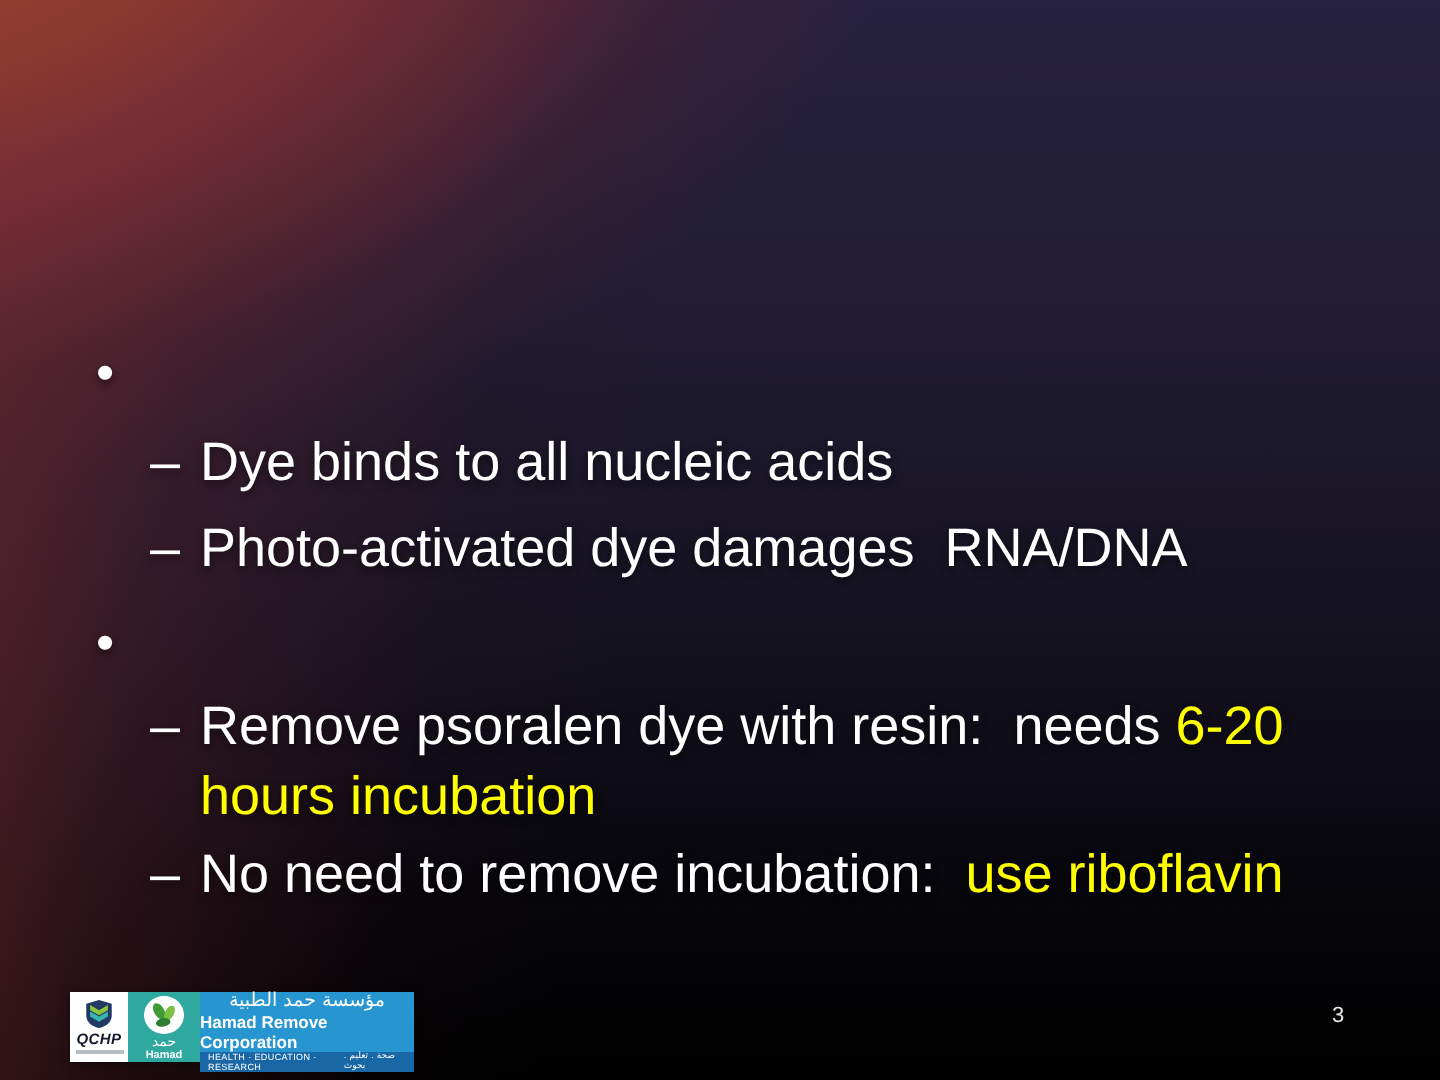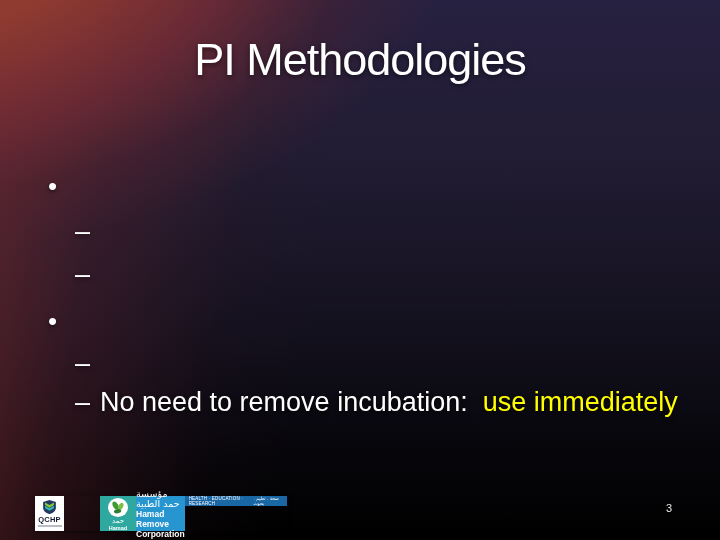--- a/index.html
+++ b/index.html
@@ -33,72 +33,75 @@
   .r2{margin-top:8px;}
   .r3{margin-top:8px;}
   .r4{margin-top:9px;}
   .r5{margin-top:5px;}
   .r6{margin-top:4px;}
   .hl{color:#ffff00;}
   
   .logobar{position:absolute;left:35px;top:496px;height:35px;display:flex;
     box-shadow:0 1px 4px rgba(0,0,0,0.5);}
   .qchp{width:29px;background:#fff;display:flex;flex-direction:column;
-    align-items:center;justify-content:center;gap:1px;}
+    align-items:center;justify-content:center;gap:1px;font-style:italic;}
   .qchp .label{font-size:7.5px;font-weight:bold;color:#15192e;letter-spacing:0.2px;}
   .qchp .subline{width:24px;height:2px;background:#b8bcc4;}
   .hamadbox{width:36px;background:#2fa8a0;display:flex;flex-direction:column;
-    align-items:center;justify-content:flex-start;padding-top:2px;box-sizing:border-box;margin-left:36px;}
+    align-items:center;justify-content:flex-start;padding-top:2px;box-sizing:border-box;}
   .hamadbox .circle{width:20px;height:20px;border-radius:50%;background:#fff;
     display:flex;align-items:center;justify-content:center;}
   .arabic{font-family:"DejaVu Sans",sans-serif;}
   .hamadbox .ar{font-size:7px;line-height:7px;color:#fff;margin-top:1px;}
   .hamadbox .en{font-size:5.5px;line-height:6px;font-weight:bold;color:#fff;}
-  .banner{width:151px;display:flex;}
+  .banner{width:107px;display:flex;flex-direction:column;}
   .banner .main{flex:1;background:#2796d0;display:flex;flex-direction:column;
     align-items:center;justify-content:center;}
   .banner .ar-title{font-size:9.5px;line-height:10px;color:#fff;}
   .banner .en-title{font-size:8.5px;line-height:10px;font-weight:bold;color:#fff;}
   .banner .strip{height:10px;background:#1a67a6;display:flex;align-items:center;
     justify-content:space-between;padding:0 4px;}
   .banner .strip span{font-size:4.5px;line-height:5px;color:#fff;letter-spacing:0.2px;}
   .pagenum{position:absolute;left:666px;top:502px;font-size:11px;color:#eaeaea;}
 </style>
 </head>
 <body>
 
 <div class="slide">
 
-  <h1 class="title">PI Methodologies</h1>
 
   <div class="content">
 
     <div class="row l1 r1">
       <span class="marker">•</span>
     </div>
 
     <div class="row l2 r2">
       <span class="marker">–</span>
+      <span class="txt">Dye binds to all nucleic acids</span>
     </div>
 
     <div class="row l2 r3">
       <span class="marker">–</span>
+      <span class="txt">Photo-activated dye damages  RNA/DNA</span>
     </div>
 
     <div class="row l1 r4">
       <span class="marker">•</span>
     </div>
 
     <div class="row l2 r5">
       <span class="marker">–</span>
+      <span class="txt"><span>Remove psoralen dye with resin:  needs </span><span class="hl">6-20
+hours incubation</span></span>
     </div>
 
     <div class="row l2 r6">
       <span class="marker">–</span>
-      <span class="txt"><span>No need to remove incubation:  </span><span class="hl">use immediately</span></span>
+      <span class="txt"><span>No need to remove incubation:  </span><span class="hl">use riboflavin</span></span>
     </div>
 
   </div>
 
   <div class="logobar">
 
     <div class="qchp">
       <span style="display:flex;">
         <svg width="13" height="14" viewBox="0 0 20 22">
           <path d="M10 0 L20 3 V12 C20 18 15 21 10 22 C5 21 0 18 0 12 V3 Z" fill="#223a63"></path>

